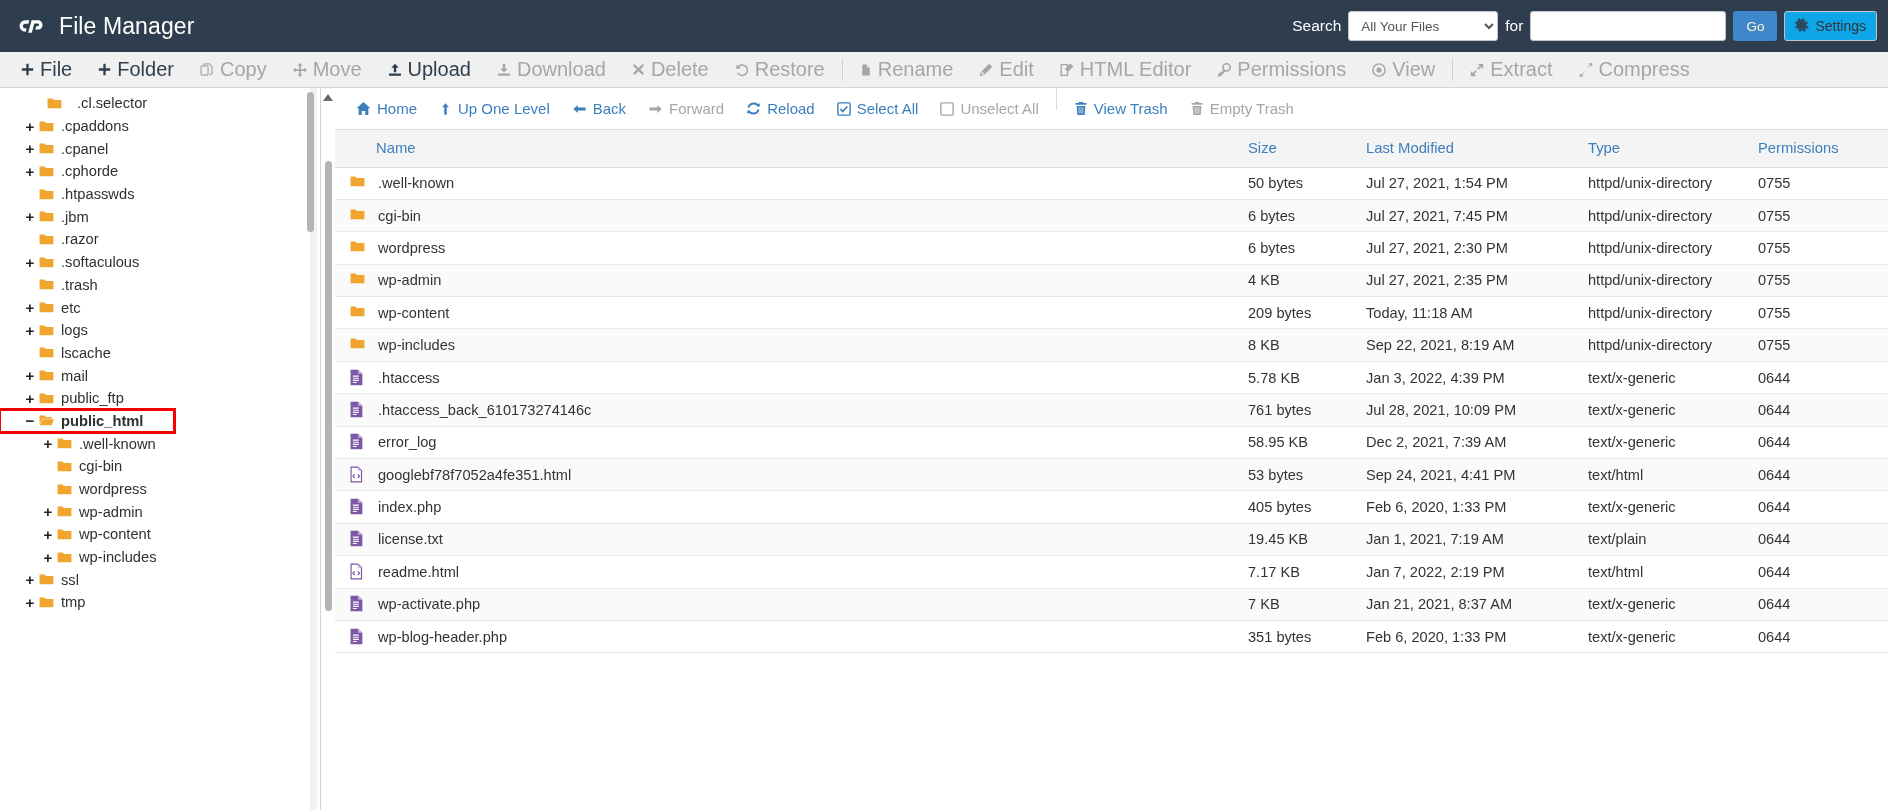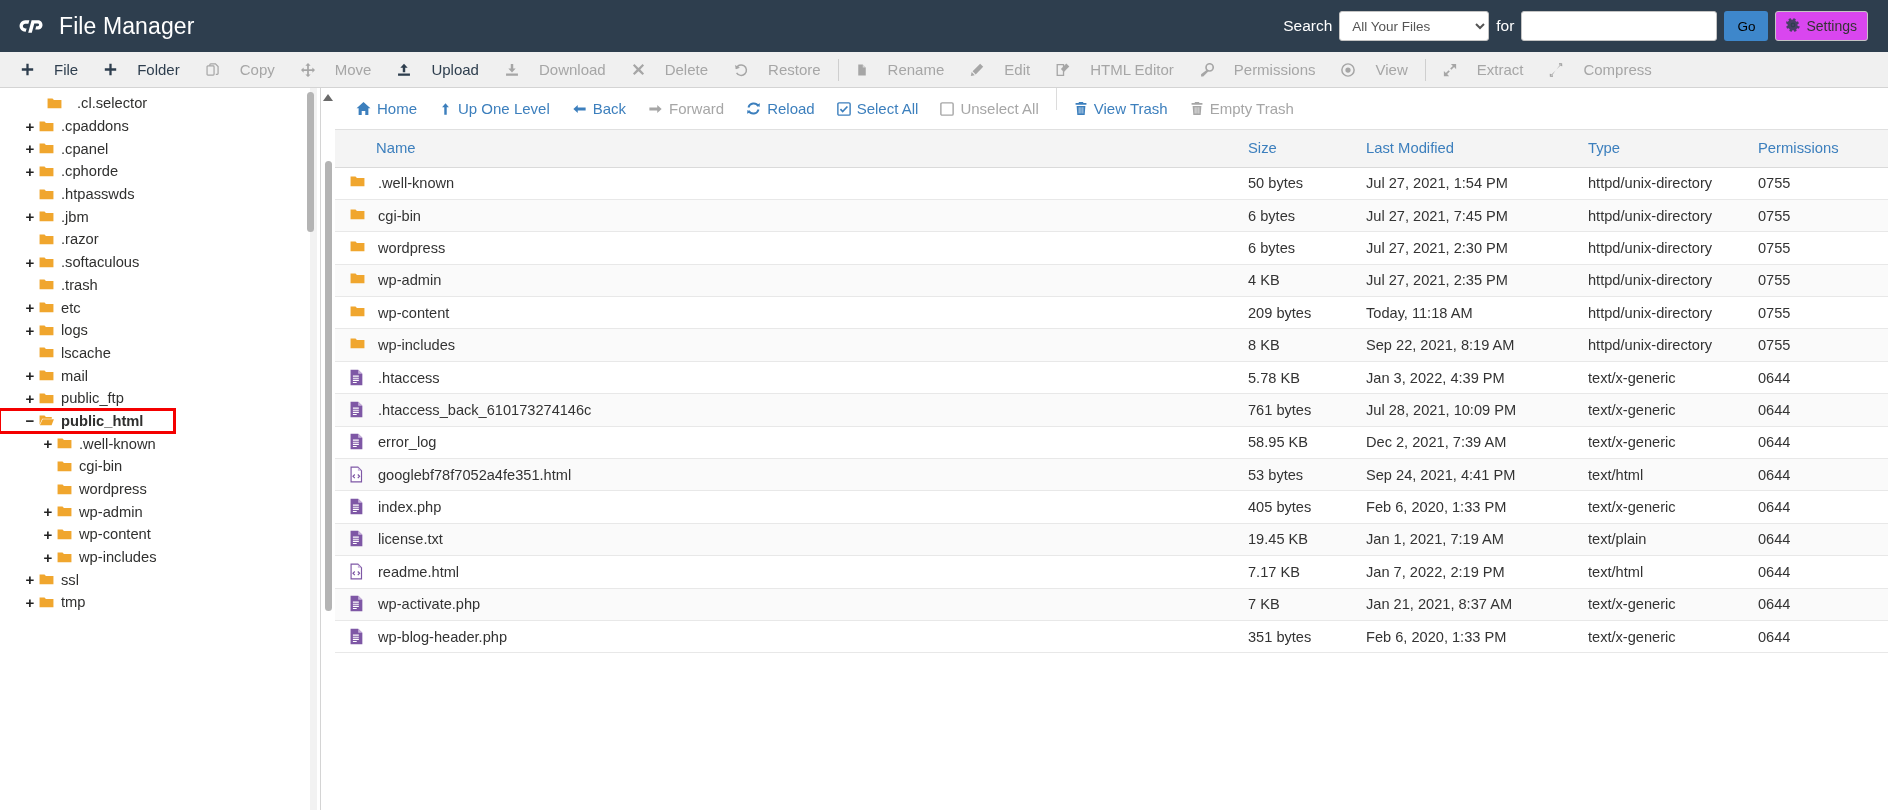--- a/index.html
+++ b/index.html
@@ -17,55 +17,55 @@
   #brand { display: flex; align-items: center; padding-left: 18px; }
   .cp-logo {
     width: 30px; height: 30px; position: relative; margin-right: 11px;
   }
   .cp-logo svg { display: block; }
   #app-title {
     color: #fff; font-size: 23px; font-weight: 400; letter-spacing: .1px;
   }
   #search-area {
     position: absolute; right: 0; top: 0; height: 52px;
-    display: flex; align-items: center; gap: 7px; padding-right: 20px;
+    display: flex; align-items: center; gap: 7px; padding-right: 11px;
   }
   #search-label, #search-for { color: #fff; font-size: 15.5px; }
   #search-scope {
     width: 150px; height: 30px; font-size: 13.5px;
     font-family: "Liberation Sans", sans-serif;
     border: 1px solid #c4c4c4; border-radius: 3px; background: #fff;
     color: #555; padding: 0 4px 0 8px;
   }
   #search-text {
     width: 196px; height: 30px; border: 1px solid #c4c4c4;
     border-radius: 3px; background: #fff; font-size: 13.5px; padding: 0 6px;
     font-family: "Liberation Sans", sans-serif;
   }
   #search-go {
-    height: 30px; background: #3e87cb; color: #000000; border: none;
+    height: 30px; background: #3e87cb; color: #fef9c3; border: none;
     border-radius: 3px; font-size: 13.5px; padding: 0 13px; cursor: pointer;
     font-family: "Liberation Sans", sans-serif;
   }
   #settings-btn {
-    height: 30px; background: #d946ef; color: #333; border: 1px solid #c4c4c4;
+    height: 30px; background: #0ea5e9; color: #333; border: 1px solid #c4c4c4;
     border-radius: 3px; font-size: 14px; padding: 0 10px; cursor: pointer;
     display: flex; align-items: center; gap: 6px; white-space: nowrap;
     font-family: "Liberation Sans", sans-serif;
   }
 
   
   #toolbar {
     height: 36px; background: #f0f0f0;
     border-bottom: 1px solid #d4d4d4;
     display: flex; align-items: center; padding-left: 8px;
   }
   .tb-item {
-    display: flex; align-items: center; gap: 20px;
-    font-size: 15px; padding: 0 13px; height: 36px; white-space: nowrap;
+    display: flex; align-items: center; gap: 6px;
+    font-size: 20px; padding: 0 13px; height: 36px; white-space: nowrap;
     color: #a6a6a6;
   }
   .tb-item.enabled { color: #2e3e4e; cursor: pointer; }
   .tb-sep { width: 1px; height: 22px; background: #cfcfcf; margin: 0 4px; }
   .tb-ic { display: inline-flex; align-items: center; }
 
   
   #workspace { display: flex; height: 722px; }
 
   

